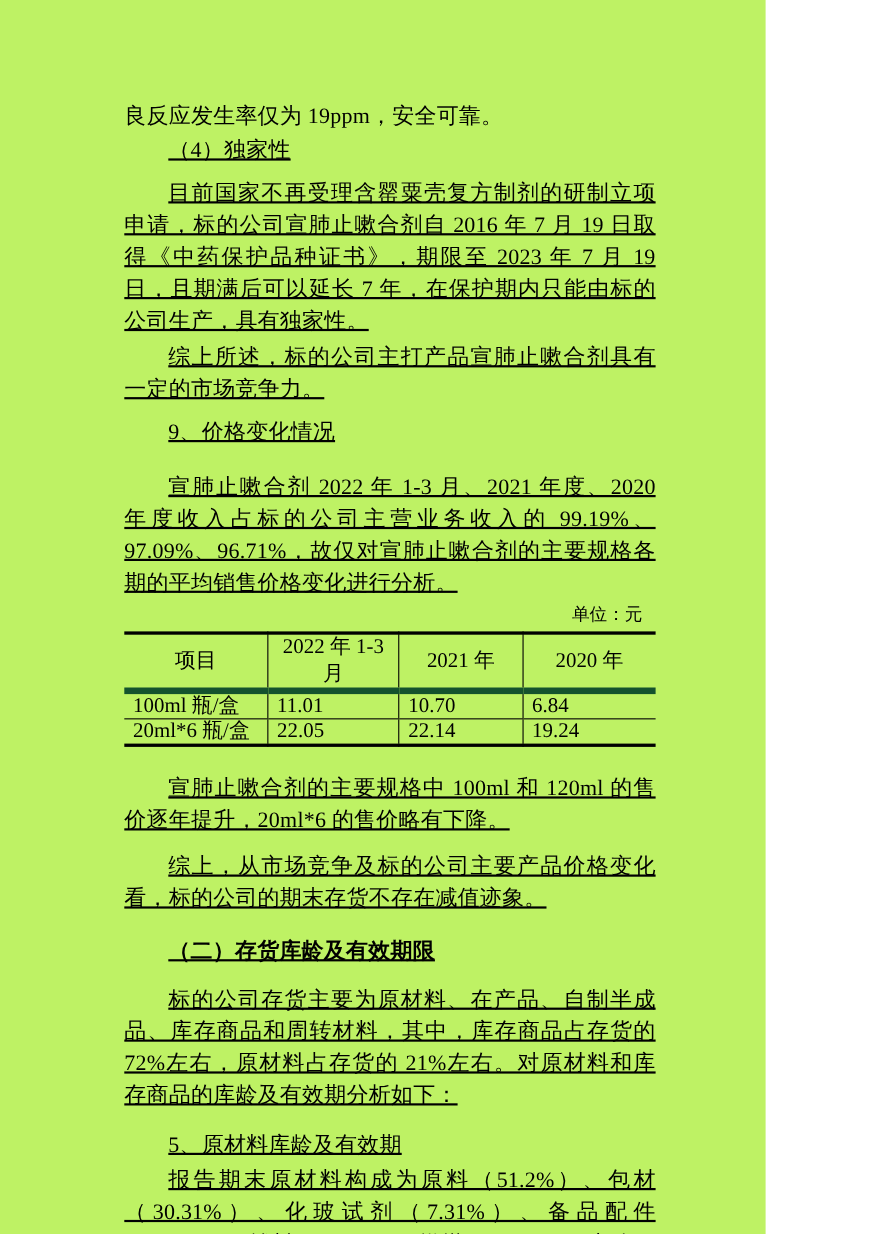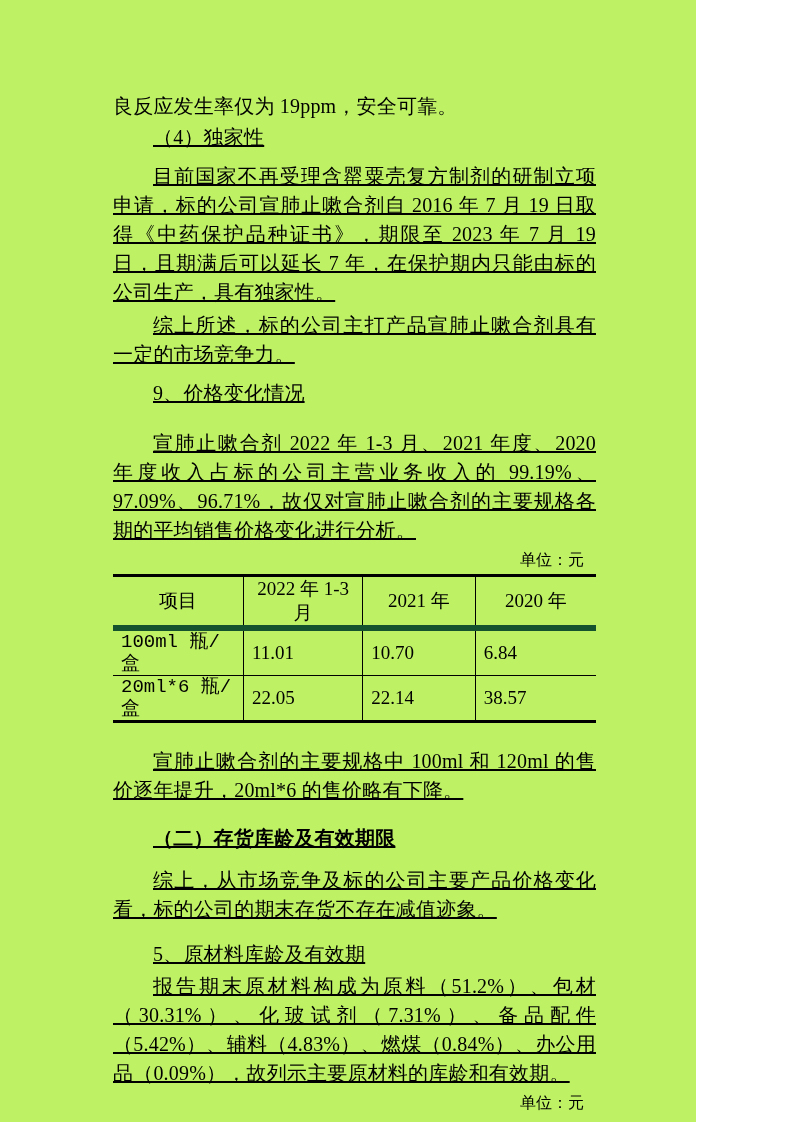--- a/index.html
+++ b/index.html
@@ -63,21 +63,21 @@
   table.price-table td {
     font-size: 19px;
     height: 22px;
     line-height: 22px;
     padding: 0 8px;
     border-bottom: 1px solid #000;
   }
   table.price-table tr:last-child td { border-bottom: none; }
   table.price-table th + th,
   table.price-table td + td { border-left: 1px solid #000; }
-  td.cell-item { text-align: left; font-family: Liberation Mono, monospace; }
+  td.cell-item { text-align: left; }
   td.cell-num  { text-align: left; }
   .page-number {
     margin: 6px 0 0 0;
     font-size: 16px;
     line-height: 29px;
     font-weight: bold;
     text-align: right;
     padding-right: 14px;
   }
 </style>
@@ -117,31 +117,32 @@
     <tr>
       <td class="cell-item">100ml 瓶/盒</td>
       <td class="cell-num">11.01</td>
       <td class="cell-num">10.70</td>
       <td class="cell-num">6.84</td>
     </tr>
     <tr>
       <td class="cell-item">20ml*6 瓶/盒</td>
       <td class="cell-num">22.05</td>
       <td class="cell-num">22.14</td>
-      <td class="cell-num">38.57</td>
+      <td class="cell-num">19.24</td>
     </tr>
   </tbody>
     </table>
 
   <p class="para indent mt8">宣肺止嗽合剂的主要规格中 100ml 和 120ml 的售价逐年提升，20ml*6 的售价略有下降。</p>
 
+  <p class="para indent mt13">综上，从市场竞争及标的公司主要产品价格变化看，标的公司的期末存货不存在减值迹象。</p>
+
   <p class="para indent bold mt19">（二）存货库龄及有效期限</p>
 
-  <p class="para indent mt13">综上，从市场竞争及标的公司主要产品价格变化看，标的公司的期末存货不存在减值迹象。</p>
-
+  <p class="para indent mt15">标的公司存货主要为原材料、在产品、自制半成品、库存商品和周转材料，其中，库存商品占存货的 72%左右，原材料占存货的 21%左右。对原材料和库存商品的库龄及有效期分析如下：</p>
 
   <p class="para indent mt16">5、原材料库龄及有效期</p>
 
   <p class="para indent mt14">报告期末原材料构成为原料（51.2%）、包材（30.31%）、化玻试剂（7.31%）、备品配件（5.42%）、辅料（4.83%）、燃煤（0.84%）、办公用品（0.09%），故列示主要原材料的库龄和有效期。</p>
 
   <p class="unit-label mt8">单位：元</p>
 
   <p class="page-number">64 / 146</p>
 
 </div>

